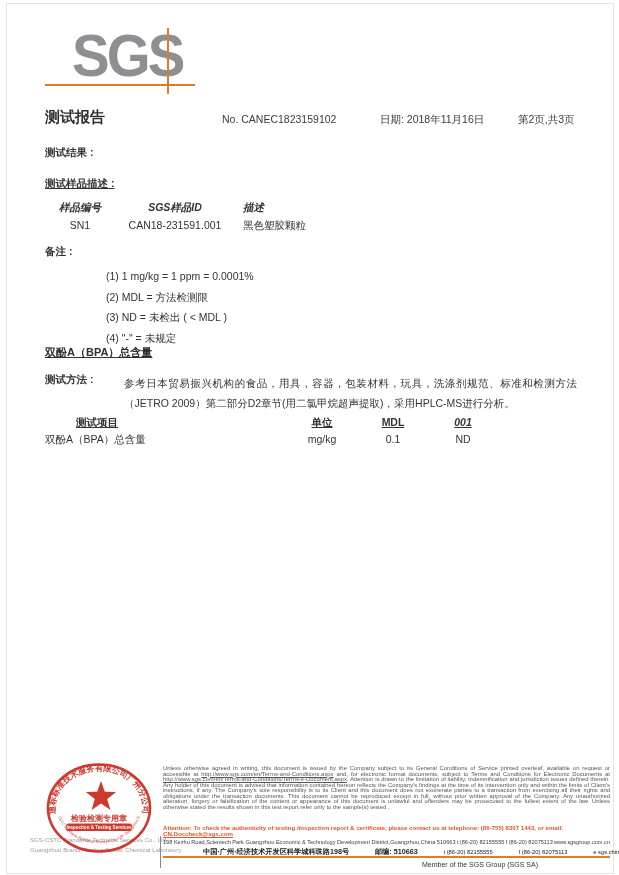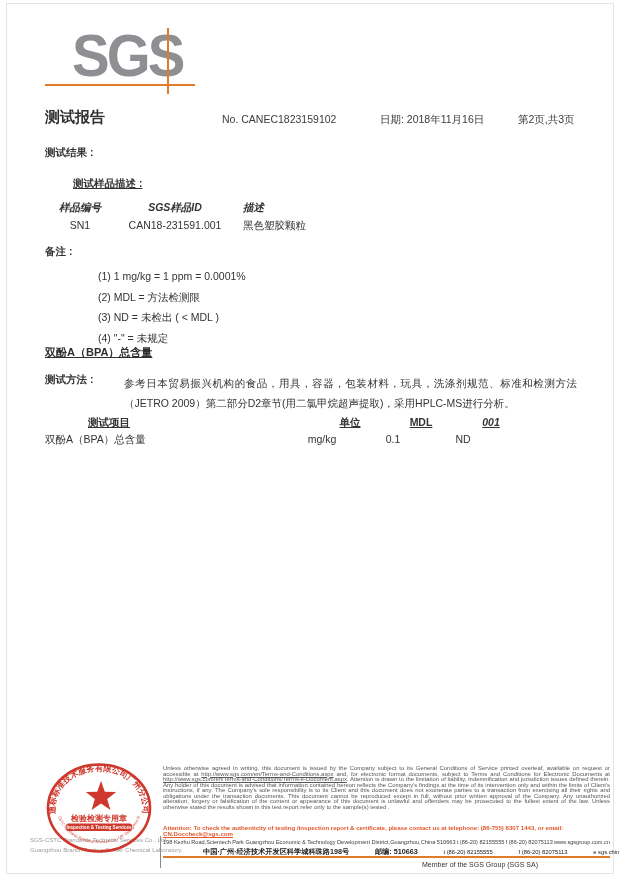--- a/index.html
+++ b/index.html
@@ -16,39 +16,39 @@
   .logo-vline{left:167px;top:28px;width:2px;height:66px;background:#e07b2a;}
 
   
   .doc-title{left:45px;top:108px;font-size:15px;font-weight:bold;color:#2f2f2f;}
   .report-no{left:222px;top:113px;font-size:10.5px;}
   .report-date{left:380px;top:113px;font-size:10.5px;}
   .report-pages{left:518px;top:113px;font-size:10.5px;}
 
   .label-b{font-size:10.5px;font-weight:bold;color:#333;}
   .txt{font-size:10.5px;color:#333;text-align:center;}
-  .u{text-decoration:underline;margin-left:28px;}
+  .u{text-decoration:underline;}
 
   .results-label{left:45px;top:146px;}
   .sample-heading{left:45px;top:177px;}
 
   .srow{left:0;top:0;width:619px;height:16px;}
   .srow .c1{position:absolute;left:44px;width:72px;text-align:center;}
   .srow .c2{position:absolute;left:118px;width:114px;text-align:center;}
   .srow .c3{position:absolute;left:243px;}
 
   .remarks-label{left:45px;top:245px;}
-  .remarks-list{left:98px;top:266px;font-size:10.5px;line-height:20.5px;color:#333;}
+  .remarks-list{left:106px;top:266px;font-size:10.5px;line-height:20.5px;color:#333;}
 
   .bpa-heading{left:45px;top:345px;font-size:11px;font-weight:bold;text-decoration:underline;color:#2f2f2f;}
   .method-label{left:45px;top:373px;}
   .method-text{left:124px;top:373px;width:453px;font-size:10.5px;line-height:20px;color:#333;text-align:justify;}
 
   .trow{left:0;width:619px;height:16px;}
-  .trow .item-h{position:absolute;left:60px;}
+  .trow .item-h{position:absolute;left:76px;}
   .trow .item{position:absolute;left:45px;}
   .trow .unit{position:absolute;left:297px;width:50px;text-align:center;}
   .trow .mdl{position:absolute;left:368px;width:50px;text-align:center;}
   .trow .v001{position:absolute;left:438px;width:50px;text-align:center;}
   .italic{font-style:italic;}
 
   
   .legal{left:163px;top:766px;width:447px;font-size:5.9px;line-height:5.5px;color:#565656;text-align:justify;letter-spacing:0;}
   .legal a{color:#565656;text-decoration:underline;}
   .attention{left:163px;top:825px;width:447px;font-size:6.1px;line-height:6.4px;font-weight:bold;color:#e2572b;}

